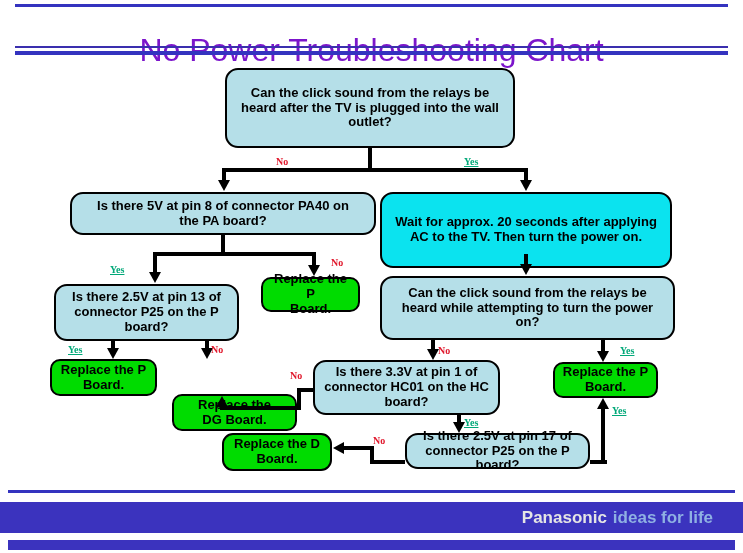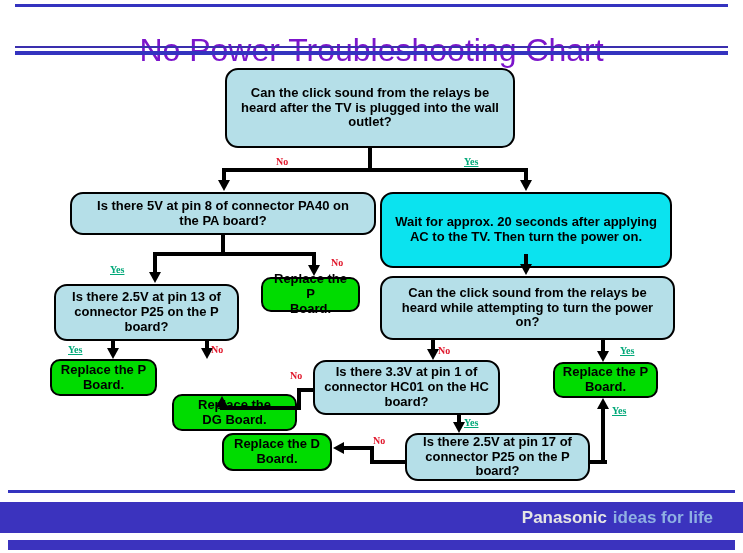--- a/index.html
+++ b/index.html
@@ -72,21 +72,21 @@
 Board.</div>
   <div class="box act" style="left:172px; top:359px; width:125px; height:37px;margin-top:35px;">Replace the
 DG Board.</div>
   <div class="box q" style="left:313px; top:360px; width:187px; height:55px;">Is there 3.3V at pin 1 of
 connector HC01 on the HC
 board?</div>
   <div class="box act" style="left:553px; top:362px; width:105px; height:36px;">Replace the P
 Board.</div>
   <div class="box act" style="left:222px; top:433px; width:110px; height:38px;border-radius:11px;">Replace the D
 Board.</div>
-  <div class="box q" style="left:405px; top:433px; width:185px; height:48px;">Is there 2.5V at pin 17 of
+  <div class="box q" style="left:405px; top:433px; width:185px; height:36px;">Is there 2.5V at pin 17 of
 connector P25 on the P
 board?</div>
 
   <div class="line" style="left:368px; top:148px; width:4px; height:22px;"></div>
   <div class="line" style="left:222px; top:168px; width:306px; height:4px;"></div>
   <div class="line" style="left:222px; top:168px; width:4px; height:14px;"></div>
   <div class="ah ah-down" style="left:218px; top:180px;"></div>
   <div class="line" style="left:524px; top:168px; width:4px; height:14px;"></div>
   <div class="ah ah-down" style="left:520px; top:180px;"></div>
   <span class="elabel no" style="left:276px; top:155px;">No</span>

